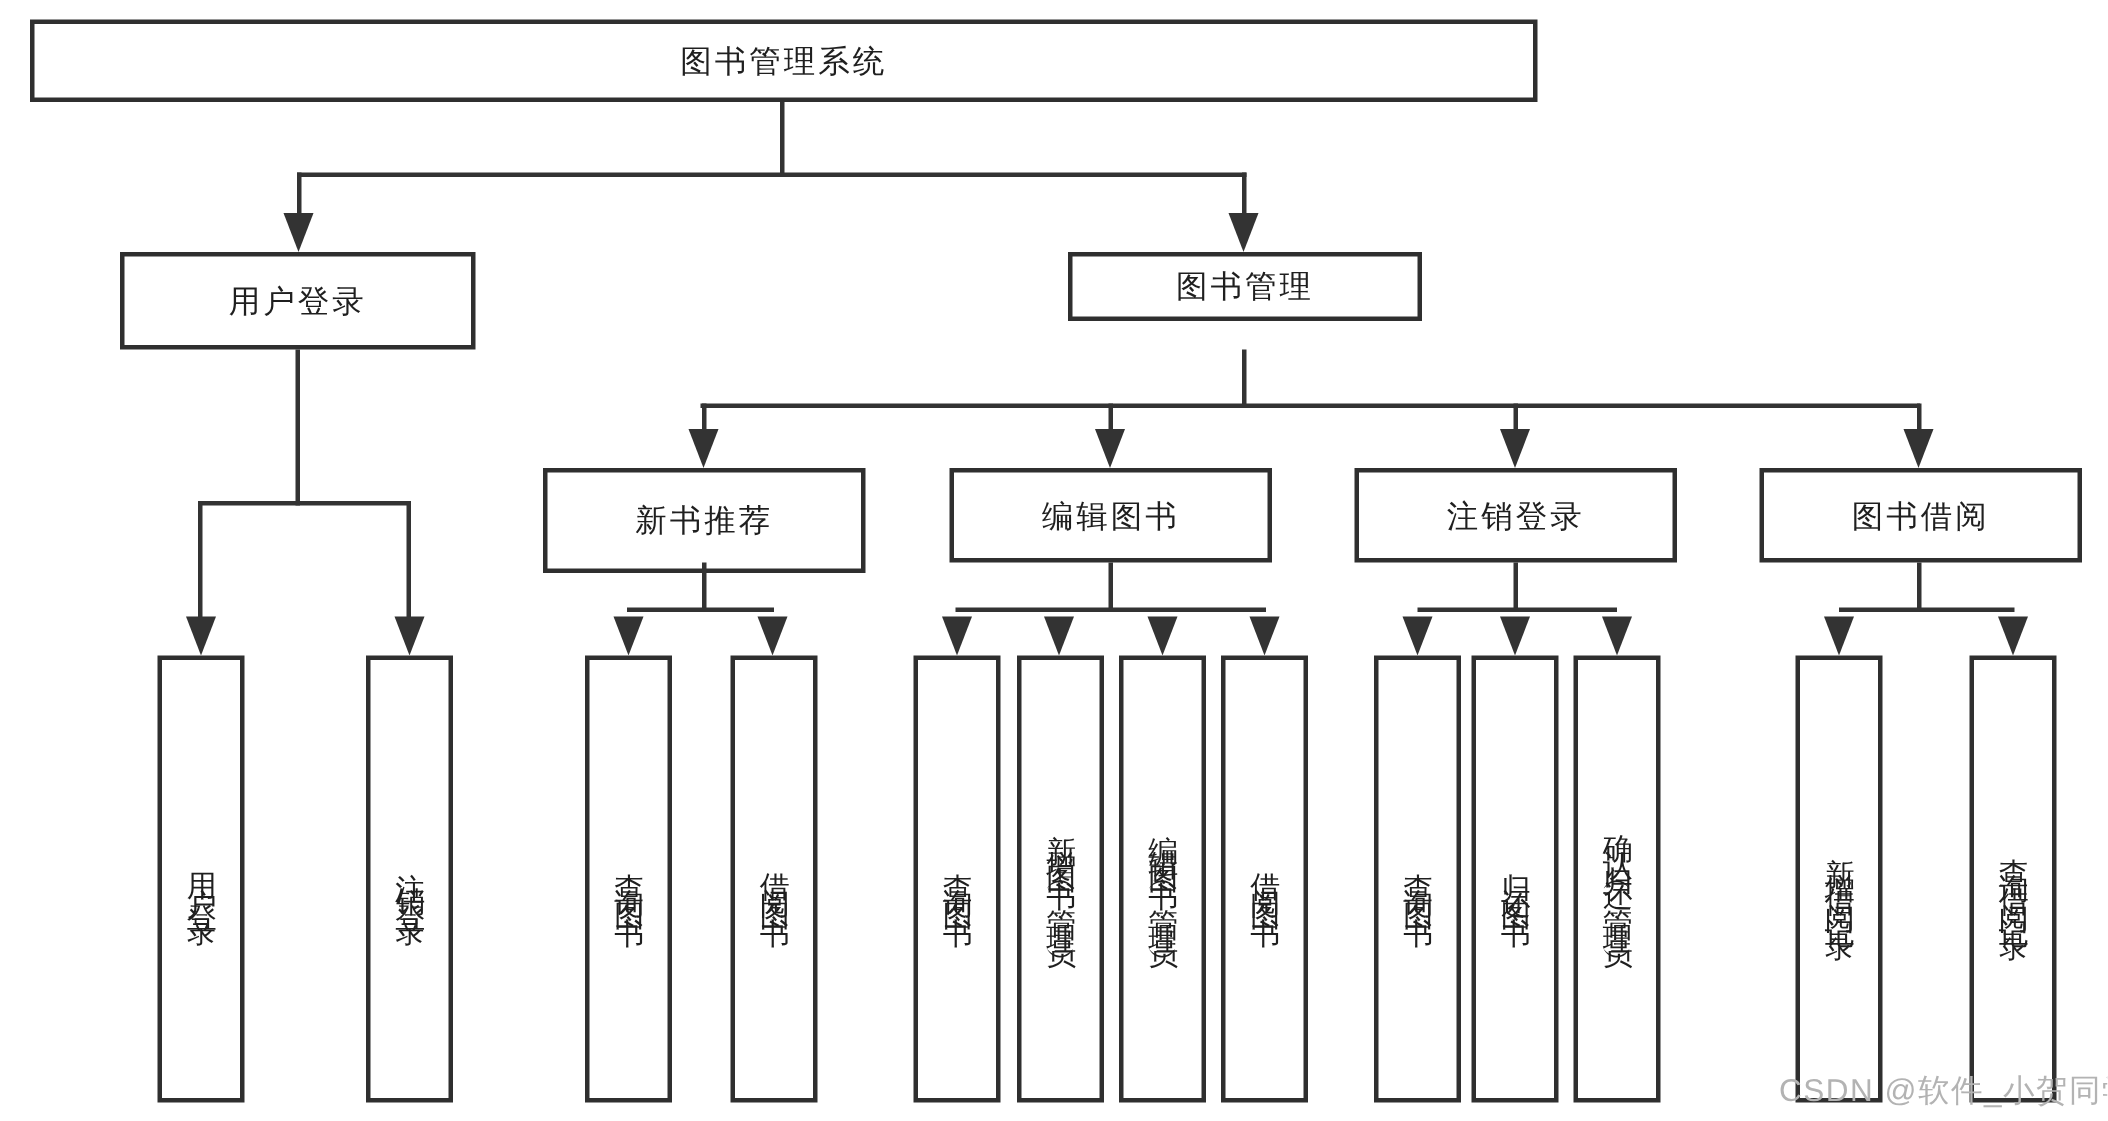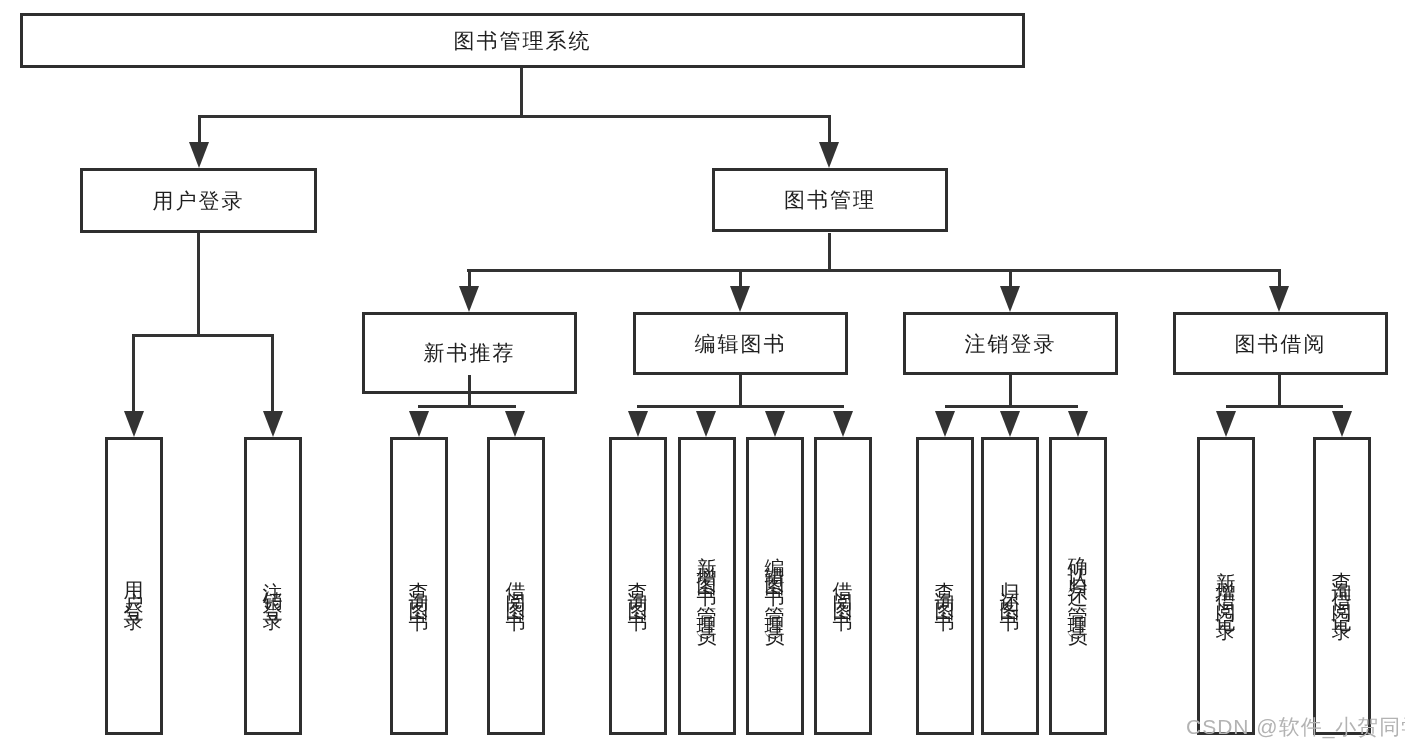--- a/index.html
+++ b/index.html
@@ -37,22 +37,22 @@
   .arrow {
     position: absolute;
     width: 0; height: 0;
     border-left: 10px solid transparent;
     border-right: 10px solid transparent;
     border-top: 26px solid #333333;
   }
   
   #n-root   { left: 20px;   top: 13px;  width: 1005px; height: 55px; }
   #n-login  { left: 80px;   top: 168px; width: 237px;  height: 65px; }
-  #n-mgmt   { left: 712px;  top: 168px; width: 236px;  height: 64px; }
-  #n-newb   { left: 362px;  top: 312px; width: 215px;  height: 82px; }
+  #n-mgmt   { left: 712px;  top: 168px; width: 236px;  height: 46px; }
+  #n-newb   { left: 362px;  top: 312px; width: 215px;  height: 70px; }
   #n-bor    { left: 633px;  top: 312px; width: 215px;  height: 63px; }
   #n-cur    { left: 903px;  top: 312px; width: 215px;  height: 63px; }
   #n-rec    { left: 1173px; top: 312px; width: 215px;  height: 63px; }
   .leaf     { top: 437px; width: 58px; height: 298px; }
   #l-ulogin  { left: 105px; }
   #l-logout  { left: 244px; }
   #l-nbq     { left: 390px; }
   #l-nbb     { left: 487px; }
   #l-bbq     { left: 609px; }
   #l-bba     { left: 678px; }

